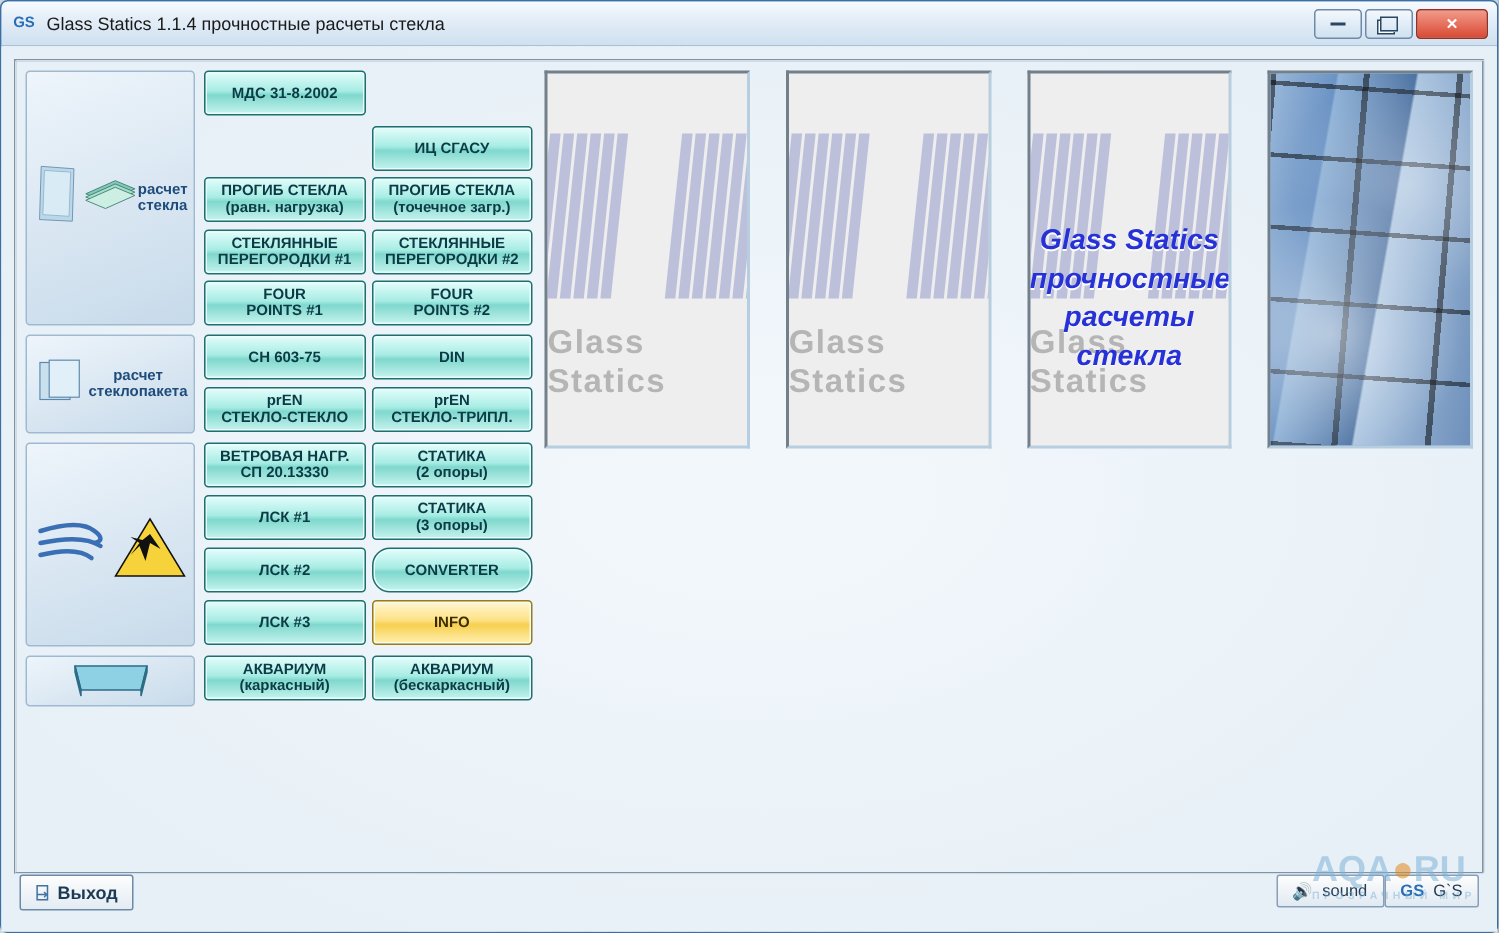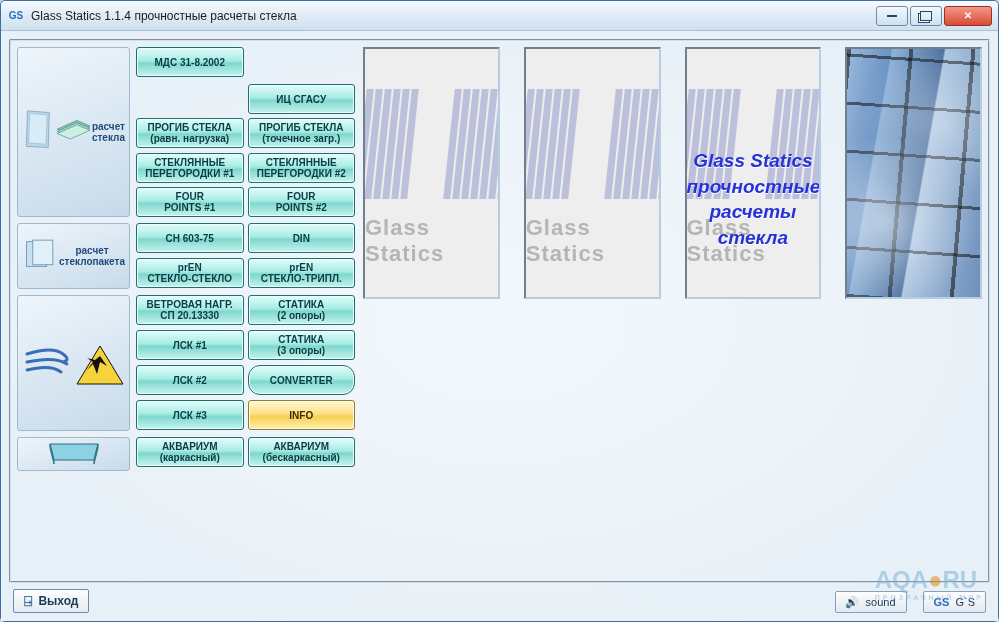--- a/index.html
+++ b/index.html
@@ -152,21 +152,21 @@
       linear-gradient(100deg,#9bb9da 0%, #6b93c4 25%, #8fb2d7 26%, #496fa0 55%, #aac4e0 56%, #6d8fba 100%);
   }
   .building::after {
     content:""; position:absolute; inset:0;
     background: radial-gradient(circle at 30% 70%, rgba(255,255,255,.5), transparent 45%),
                 radial-gradient(circle at 70% 30%, rgba(255,255,255,.35), transparent 40%);
   }
 
   
   .footer {
-    height: 30px; display:flex; align-items:flex-end; padding: 0 4px; gap:16px;
+    height: 30px; display:flex; align-items:flex-start; padding: 0 4px; gap:0;
   }
   .exitbtn {
     height:24px; padding: 0 10px;
     background: linear-gradient(#fdfdfd,#e3ecf3);
     border:1px solid #6d8aa6; border-radius:2px;
     display:flex; align-items:center; gap:6px;
     font-size:12px; color:#1c3a56; font-weight:bold;
     cursor:pointer;
   }
   .exitbtn .dooricon::before {

